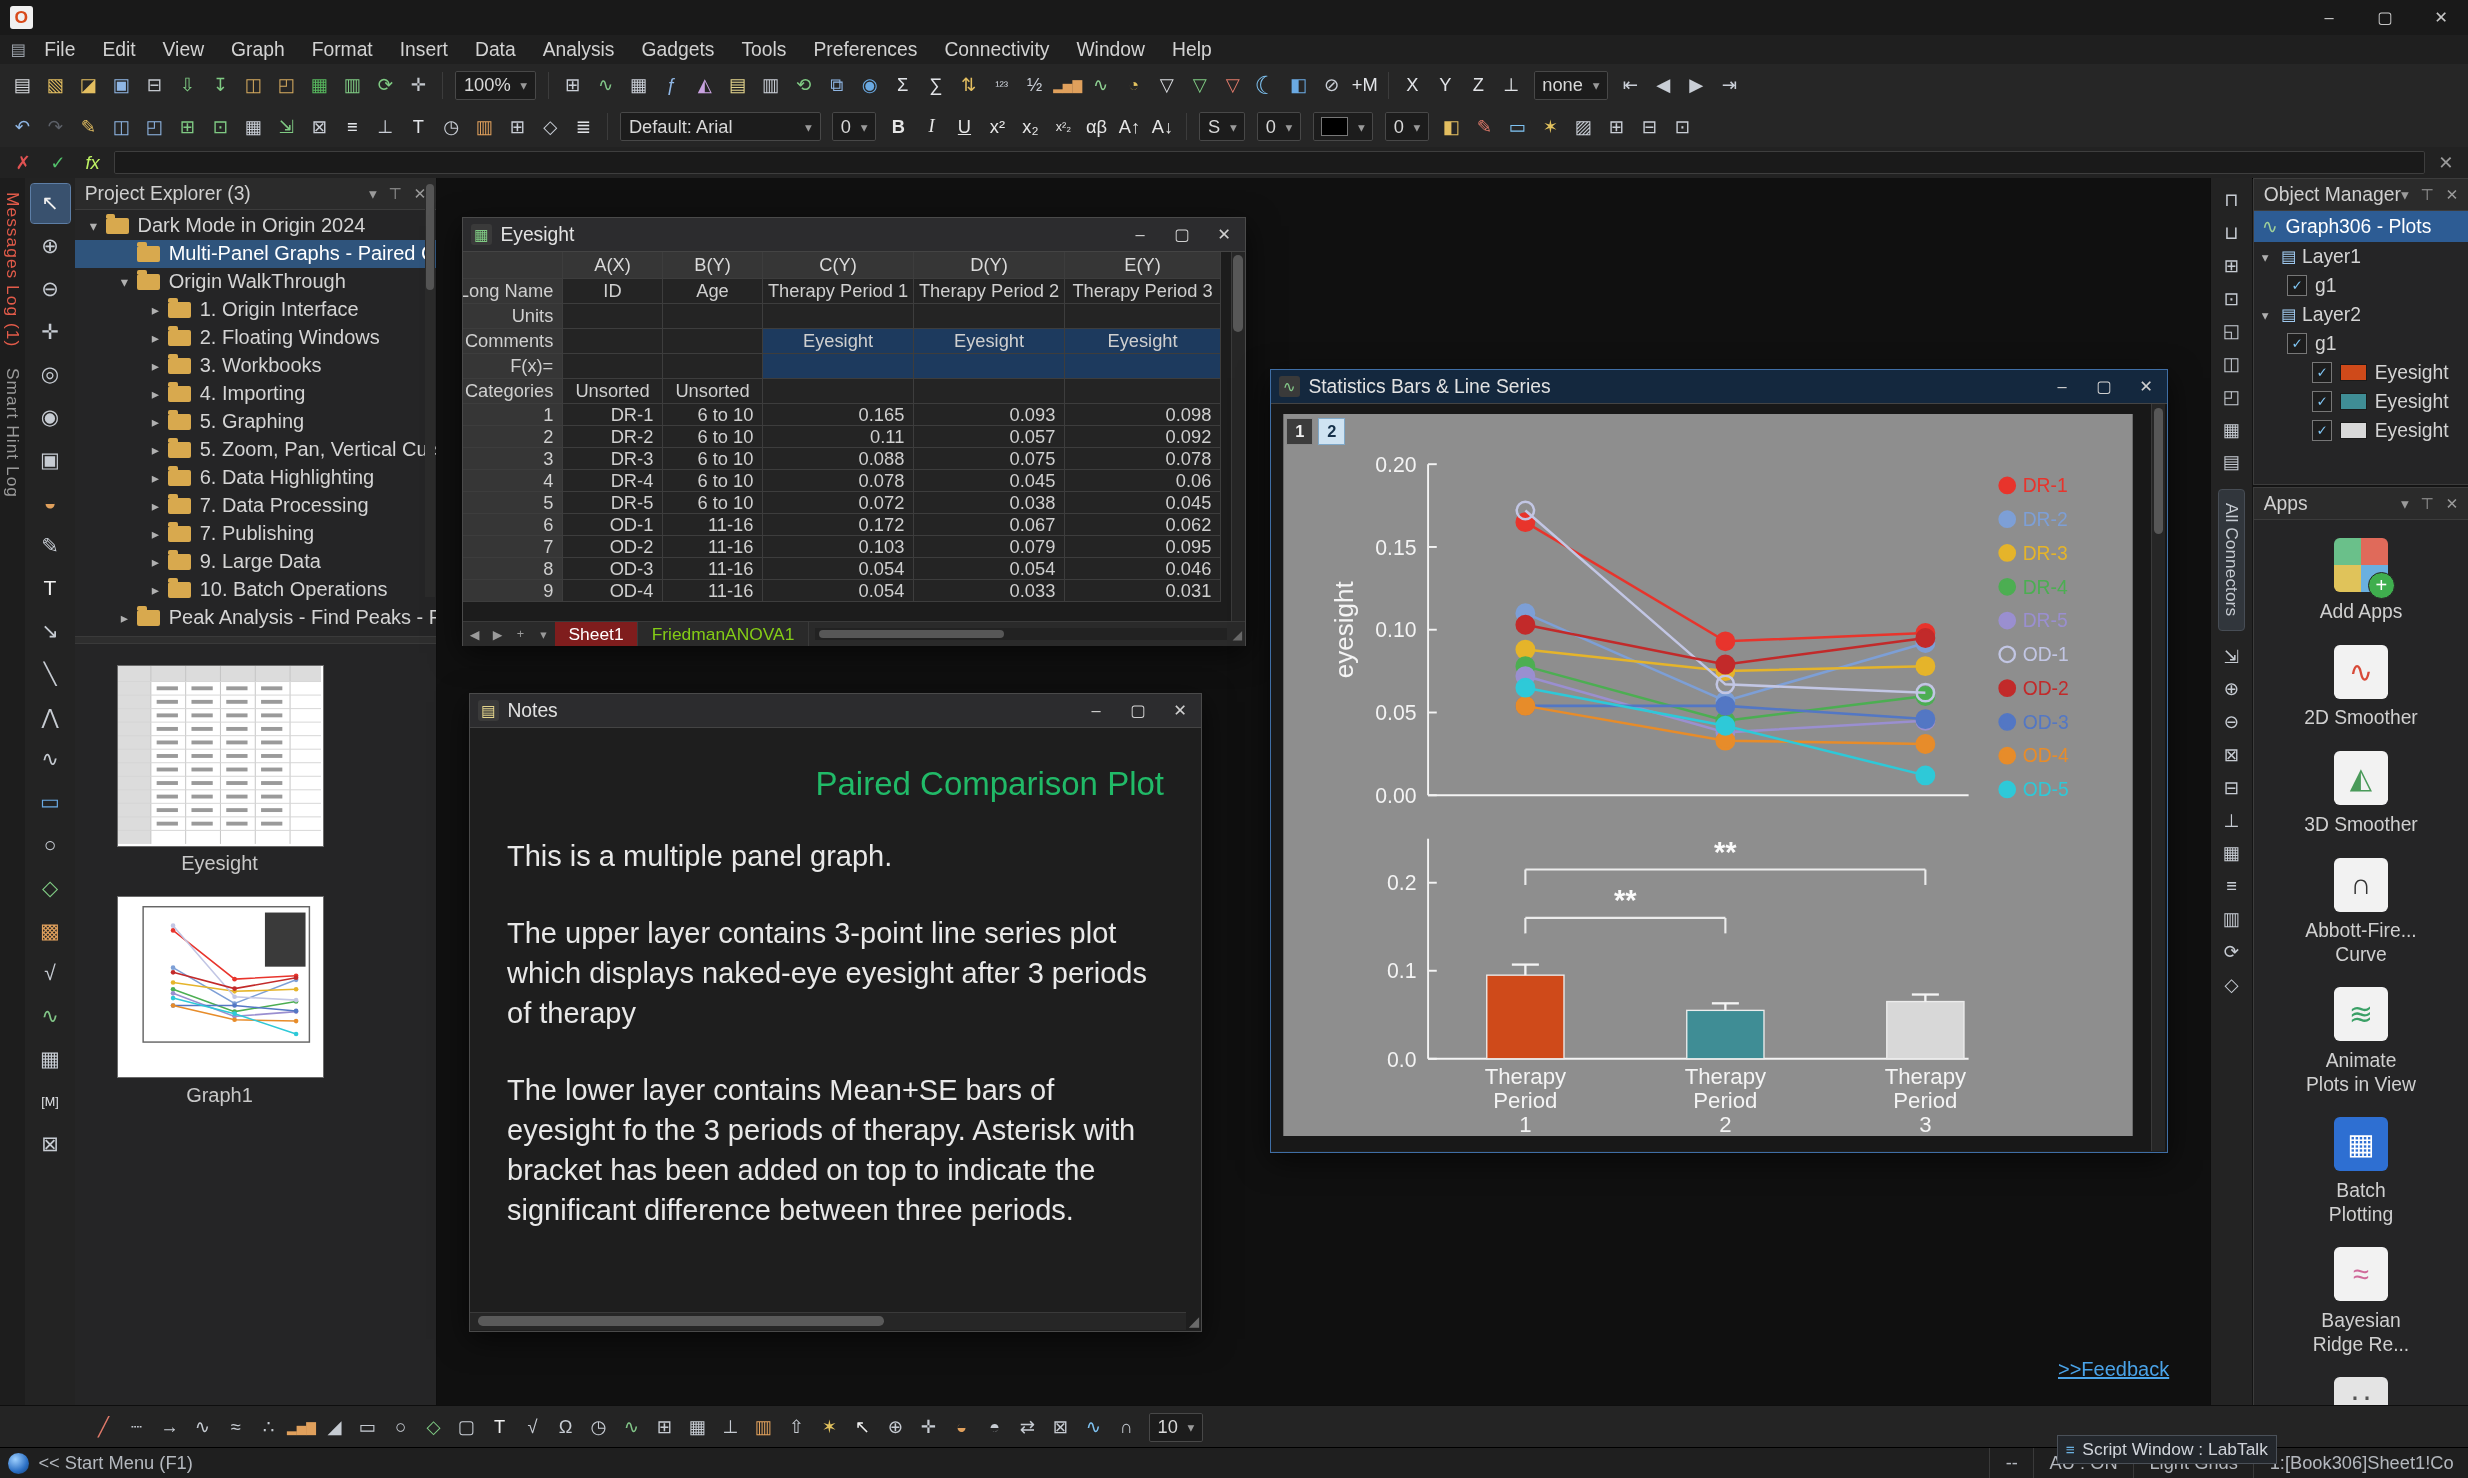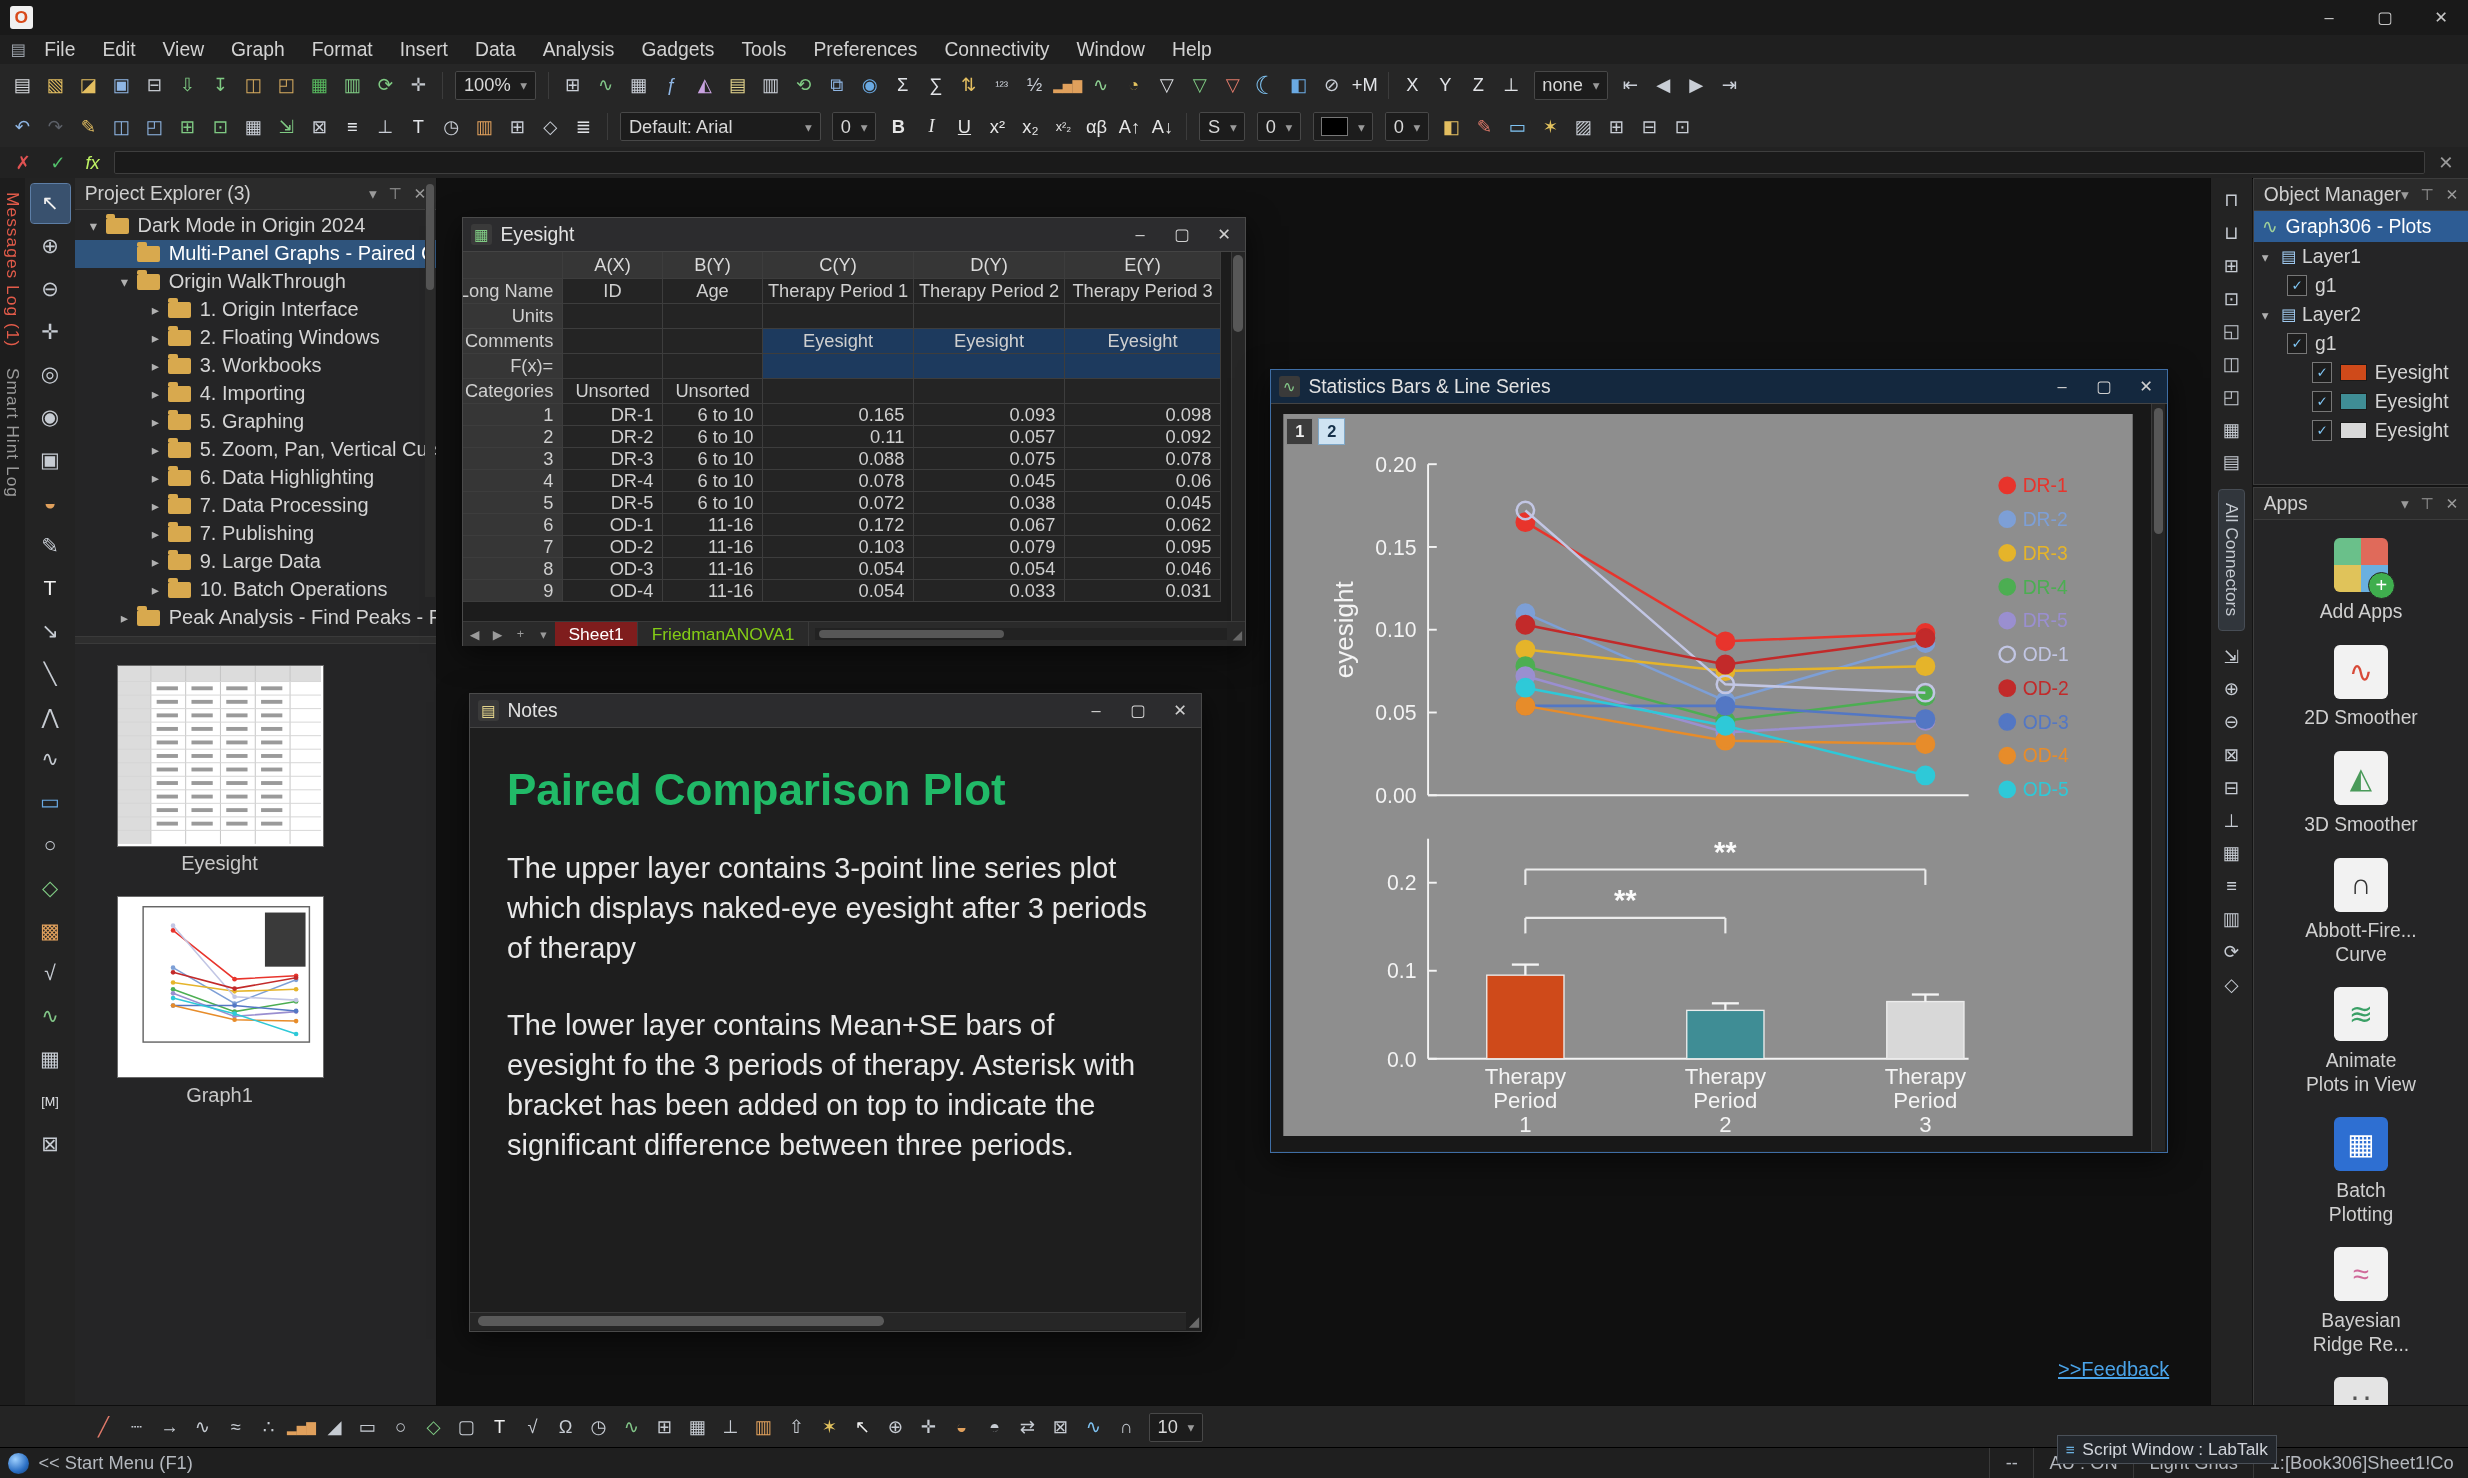--- a/index.html
+++ b/index.html
@@ -86,21 +86,21 @@
   .sheet-tabs{height:24px;display:flex;align-items:center;background:#2a2a2a;border-top:1px solid #3a3a3a;font-size:17.4px;}
   .tabbtn{width:23px;height:23px;display:flex;align-items:center;justify-content:center;font-size:12.6px;color:#9a9a9a;}
   .stab{padding:0 13.5px;height:100%;display:flex;align-items:center;color:#84cc16;border-right:1px solid #3a3a3a;}
   .stab.active{background:#7f1d1d;color:#fff;}
   .tab-hscroll{flex:1;height:12.6px;background:#222;margin:0 5.8px;position:relative;}
   .tab-hscroll .th{position:absolute;left:3.9px;top:1.9px;width:45%;height:8.7px;background:#575757;border-radius:3.9px;}
   .grip{color:#6a6a6a;font-size:12.6px;padding-right:2.9px;}
   
   #win-notes{left:469px;top:693px;width:731px;height:637px;}
   .notes-body{position:relative;height:602px;background:#1e1e1e;overflow:hidden;padding:29px 37px 0 37px;box-sizing:border-box;}
-  .notes-h{font-size:44px;font-weight:bold;text-align:left;margin:7.7px 0 33px 0;}
+  .notes-h{font-size:33px;font-weight:normal;text-align:right;margin:7.7px 0 33px 0;}
   .notes-p{font-size:29px;line-height:1.38;color:#e8e8e8;margin-bottom:37px;}
   .hscroll{position:absolute;left:0;right:15.4px;bottom:0;height:17.4px;background:#262626;border-top:1px solid #3a3a3a;}
   .hscroll .th{position:absolute;left:7.7px;top:2.9px;width:406px;height:10.6px;background:#5a5a5a;border-radius:4.8px;}
   .notes-grip{position:absolute;right:1.9px;bottom:1px;color:#6a6a6a;font-size:13.5px;}
   
   #win-graph{left:1270px;top:369px;width:896px;height:782px;border:1px solid #3f6ea5;}
   #win-graph .wtitle{background:#14283e;}
   .graph-content{position:relative;height:747px;background:#181818;overflow:hidden;}
   .gpage{position:absolute;left:11.6px;top:9.7px;}
   .badges{position:absolute;left:15.4px;top:13.5px;display:flex;gap:4.8px;z-index:5;}
@@ -702,20 +702,21 @@
       <span data-name="notes-window-title">Notes</span>
       <span class="wbtns">
         <span class="wbtn" data-name="minimize-button">–</span>
         <span class="wbtn" data-name="maximize-button">▢</span>
         <span class="wbtn" data-name="close-button">✕</span>
       </span>
     </div>
     <div class="notes-body" data-name="notes-content">
       <div class="notes-h" data-name="notes-heading" style="color: rgb(33, 186, 104);">Paired Comparison Plot</div>
       <div data-name="notes-paragraphs">
+          <div class="notes-p" data-name="notes-paragraph">This is a multiple panel graph.</div>
           <div class="notes-p" data-name="notes-paragraph">The upper layer contains 3-point line series plot which displays naked-eye eyesight after 3 periods of therapy</div>
           <div class="notes-p" data-name="notes-paragraph">The lower layer contains Mean+SE bars of eyesight fo the 3 periods of therapy. Asterisk with bracket has been added on top to indicate the significant difference between three periods.</div>
         </div>
       <div class="hscroll" data-name="notes-hscrollbar">
           <div class="th"></div>
         </div>
       <span class="notes-grip" data-name="resize-grip">◢</span>
     </div>
   </div>
 

